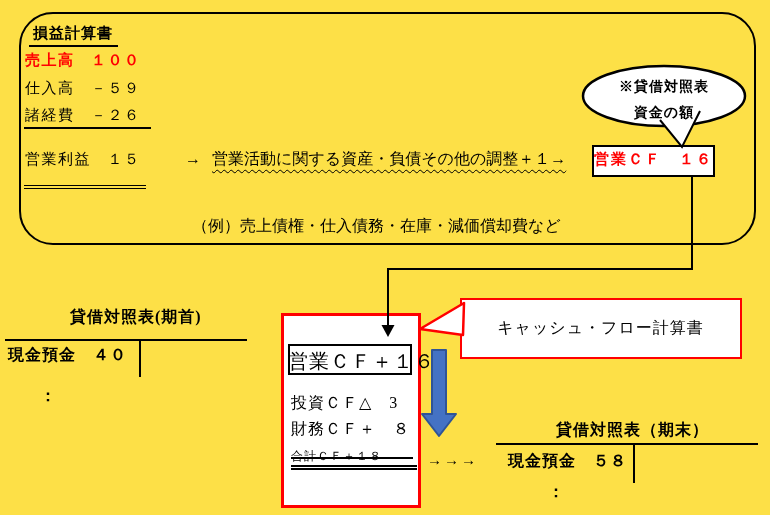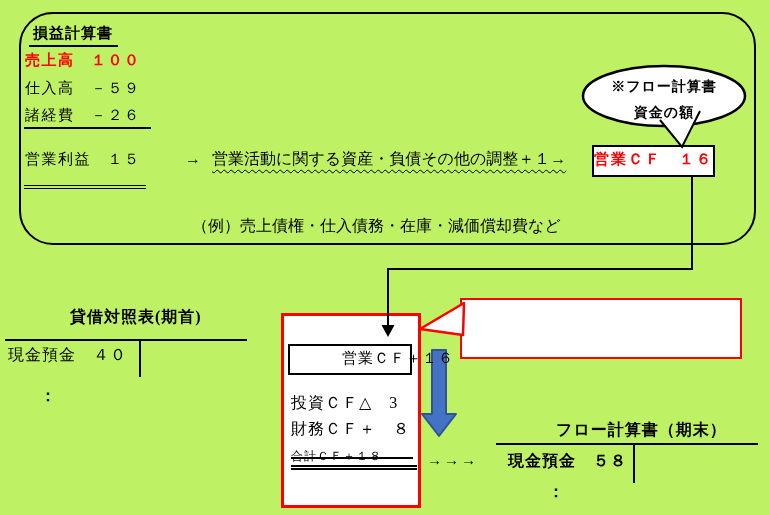--- a/index.html
+++ b/index.html
@@ -3,21 +3,21 @@
 <meta charset="utf-8">
 <style>
   :root{
     --accent-red:#ff0000;
     --arrow-blue:#4472C4;
     --arrow-blue-dark:#2F5496;
     --ink:#000000;
   }
   html,body{margin:0;padding:0;background:#fff;}
   #stage{
-    position:relative;width:770px;height:515px;background:#bef264;overflow:hidden;
+    position:relative;width:770px;height:515px;background:#fde047;overflow:hidden;
     font-family:"Liberation Serif","DejaVu Serif",serif;color:var(--ink);
   }
   .abs{position:absolute;white-space:nowrap;line-height:1.25;}
   .z1{z-index:1;}
   .z3{z-index:3;}
   #svg-layer{position:absolute;left:0;top:0;z-index:2;pointer-events:none;}
   .bold{font-weight:bold;}
   .red{color:var(--accent-red);}
   
   .top-rect{left:19px;top:12px;width:733px;height:229px;border:2px solid var(--ink);border-radius:34px;background:transparent;}
@@ -33,26 +33,26 @@
   
   .opcf-box{left:592px;top:145px;width:119px;height:28px;border:2px solid var(--ink);background:#fff;}
   .opcf-text{left:592px;top:150px;width:123px;text-align:center;font-size:15px;font-weight:bold;letter-spacing:2px;color:var(--accent-red);}
   
   .bubble-l1{left:584px;top:78px;width:160px;text-align:center;font-size:14px;font-weight:bold;letter-spacing:1px;}
   .bubble-l2{left:584px;top:104px;width:160px;text-align:center;font-size:14px;font-weight:bold;letter-spacing:1px;}
   
   .bs1-title{left:70px;top:307px;font-size:16px;font-weight:bold;letter-spacing:1px;}
   .bs1-hline{left:5px;top:339px;width:242px;height:2px;background:var(--ink);}
   .bs1-vline{left:139px;top:341px;width:2px;height:36px;background:var(--ink);}
-  .bs1-cash{left:8px;top:345px;font-size:16px;font-weight:normal;letter-spacing:1px;}
+  .bs1-cash{left:8px;top:345px;font-size:16px;font-weight:bold;letter-spacing:1px;}
   .bs1-dots{left:40px;top:386px;font-size:16px;font-weight:bold;}
   
   .cf-box{left:281px;top:313px;width:134px;height:189px;border:3px solid var(--accent-red);background:#fff;}
   .cf-op-box{left:288px;top:344px;width:120px;height:27px;border:2px solid var(--ink);background:#fff;}
-  .cf-op-text{left:288px;top:349px;width:124px;text-align:center;font-size:15px;letter-spacing:1px;margin-left:48px;}
+  .cf-op-text{left:288px;top:349px;width:124px;text-align:center;font-size:20px;letter-spacing:1px;}
   .cf-inv{left:291px;top:393px;font-size:16px;letter-spacing:1px;}
   .cf-fin{left:291px;top:419px;width:122px;font-size:16px;letter-spacing:1px;border-bottom:2px solid var(--ink);padding-bottom:18px;}
   .cf-total{left:291px;top:449px;width:126px;font-size:12px;letter-spacing:1px;border-bottom:5px double var(--ink);padding-bottom:1px;}
   .cf-arrows{left:427px;top:451px;font-size:15px;letter-spacing:2px;}
   
   .callout-box{left:460px;top:298px;width:278px;height:57px;border:2.5px solid var(--accent-red);background:#fff;}
   .callout-text{left:460px;top:318px;width:281px;text-align:center;font-size:16px;letter-spacing:1px;}
   
   .bs2-title{left:556px;top:420px;font-size:16px;font-weight:bold;letter-spacing:1px;}
   .bs2-hline{left:496px;top:443px;width:262px;height:2px;background:var(--ink);}
@@ -95,31 +95,32 @@
   <div class="abs z3 pl-title">損益計算書</div>
   <div class="abs z3 pl-sales bold red">売上高　１００</div>
   <div class="abs z3 pl-purch">仕入高　－５９</div>
   <div class="abs z3 pl-exp">諸経費　－２６</div>
   <div class="abs z3 pl-profit">営業利益　１５</div>
   <div class="abs z3 pl-arrow">→</div>
   <div class="abs z3 pl-adjust">営業活動に関する資産・負債その他の調整＋１→</div>
   <div class="abs z3 pl-example">（例）売上債権・仕入債務・在庫・減価償却費など</div>
   <div class="abs z3 opcf-text">営業ＣＦ　１６</div>
 
-  <div class="abs z3 bubble-l1">※フロー計算書</div>
+  <div class="abs z3 bubble-l1">※貸借対照表</div>
   <div class="abs z3 bs1-title">貸借対照表(期首)</div>
 
   <div class="abs z3 bubble-l2">資金の額</div>
   <div class="abs z3 bs1-cash">現金預金　４０</div>
   <div class="abs z3 bs1-dots">：</div>
 
   <div class="abs z3 cf-op-text">営業ＣＦ＋１６</div>
   <div class="abs z3 cf-inv">投資ＣＦ△　3</div>
   <div class="abs z3 cf-fin">財務ＣＦ＋　８</div>
   <div class="abs z3 cf-total">合計ＣＦ＋１８</div>
   <div class="abs z3 cf-arrows">→→→</div>
 
+  <div class="abs z3 callout-text">キャッシュ・フロー計算書</div>
 
-  <div class="abs z3 bs2-title">フロー計算書（期末）</div>
+  <div class="abs z3 bs2-title">貸借対照表（期末）</div>
   <div class="abs z3 bs2-cash">現金預金　５８</div>
   <div class="abs z3 bs2-dots">：</div>
 
 </div>
 
 </body></html>

